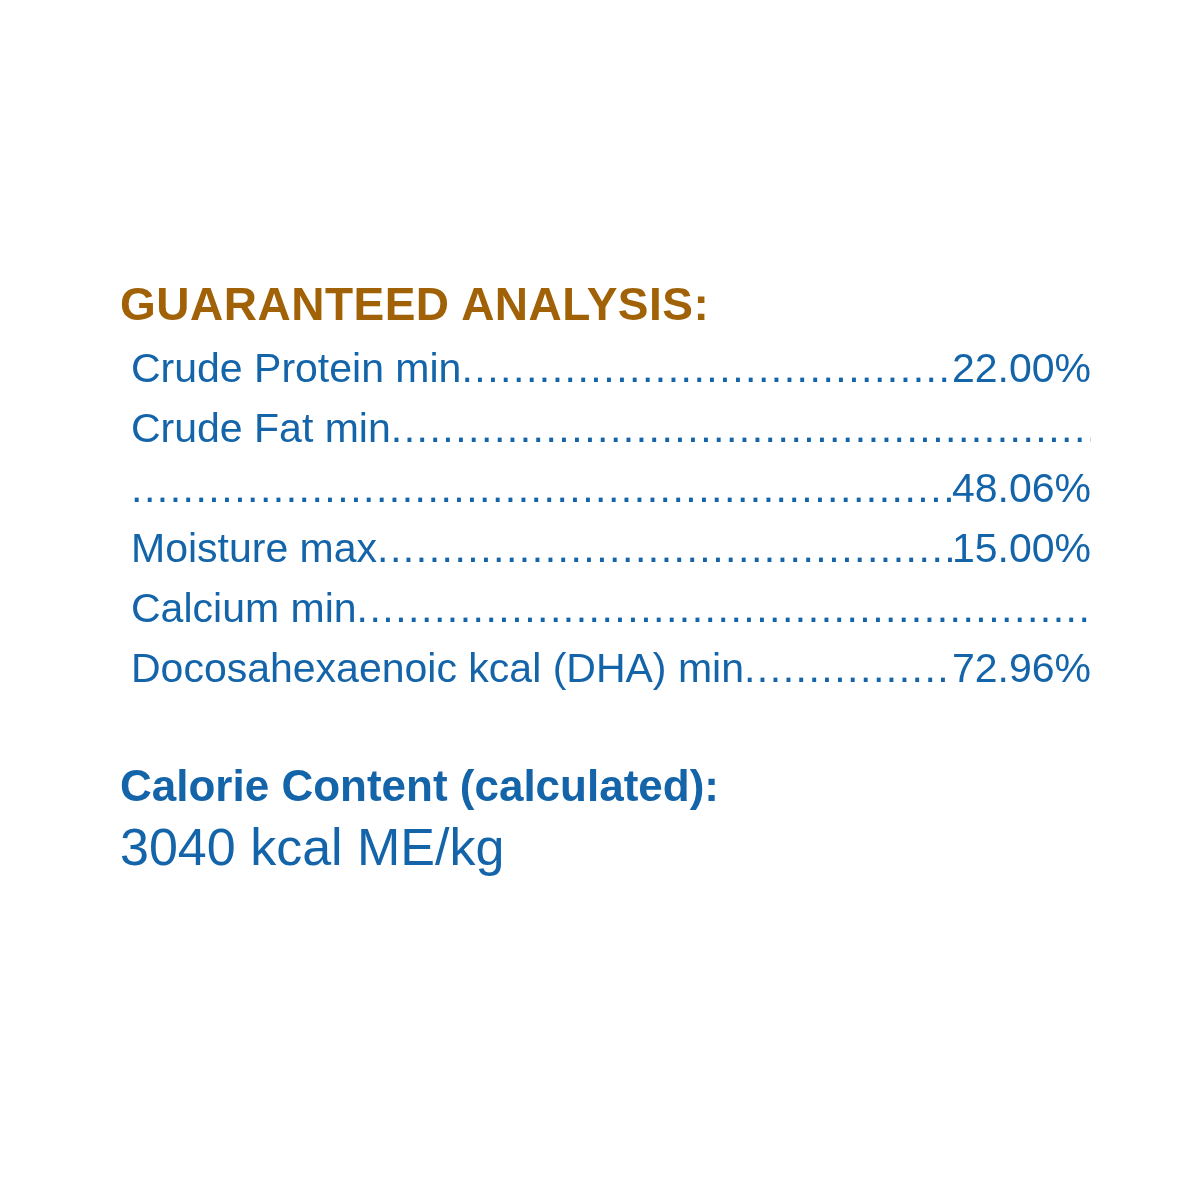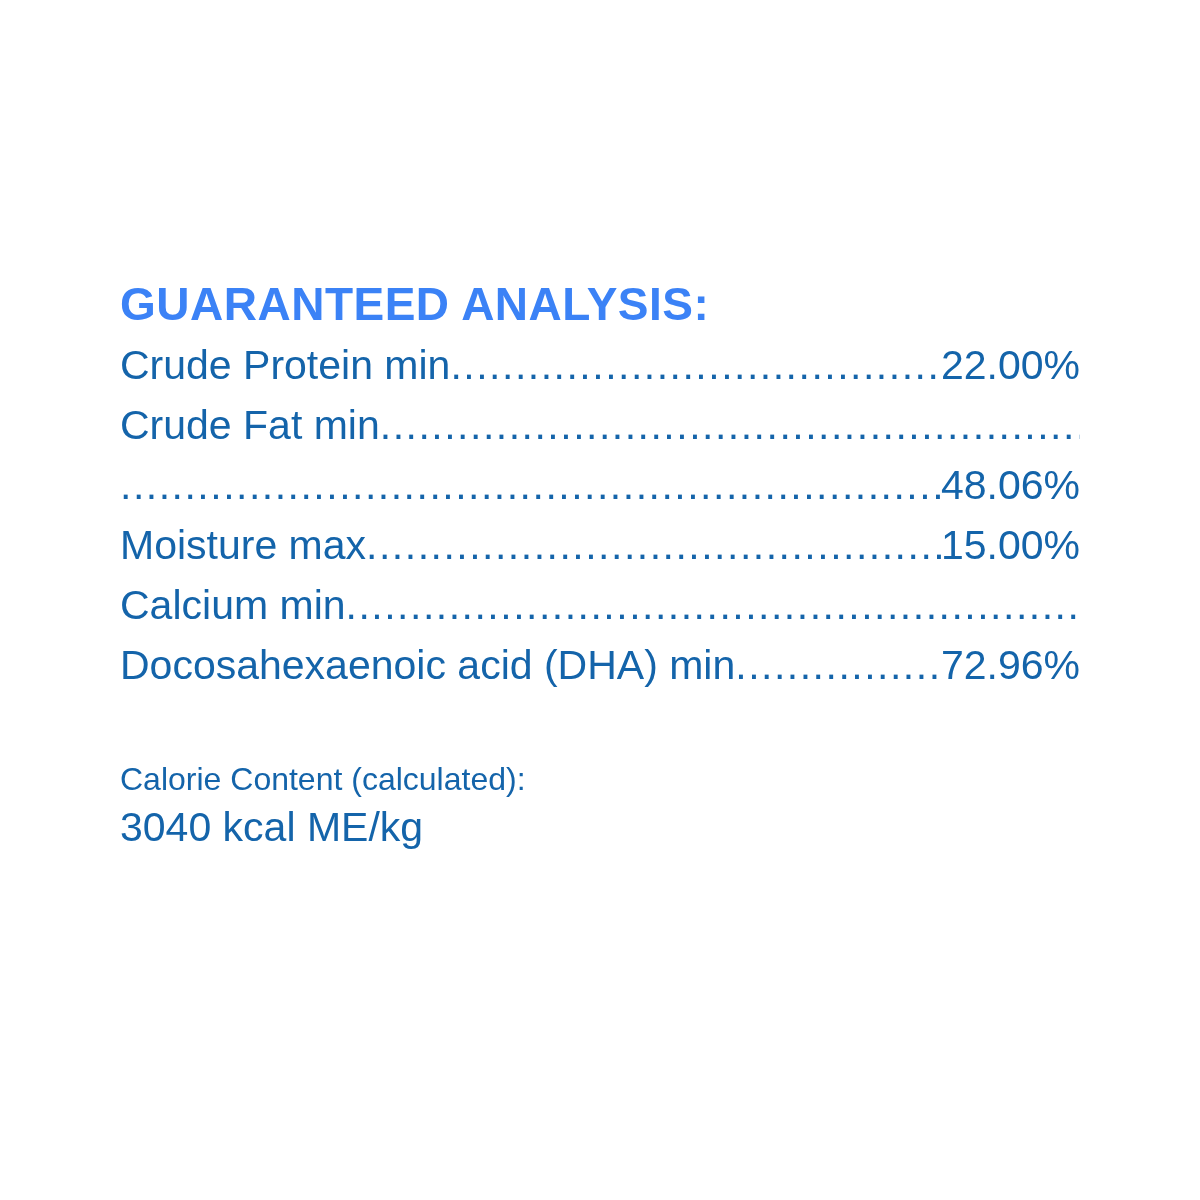--- a/index.html
+++ b/index.html
@@ -19,30 +19,30 @@
     height: 1200px;
     box-sizing: border-box;
   }
   .panel {
     position: absolute;
     left: 120px;
     top: 280px;
     width: 960px;
   }
   .ga-heading {
-    color: #3b82f6;
+    color: #a16207;
     font-weight: bold;
     font-size: 46px;
     letter-spacing: 0.5px;
     line-height: 1.05;
     margin: 0 0 8px 0;
     white-space: nowrap;
   }
   .ga-list {
-    margin: 0;
+    margin: 11px;
     padding: 0;
     list-style: none;
     width: 960px;
   }
   .ga-row {
     display: flex;
     align-items: baseline;
     color: #1464aa;
     font-size: 41px;
     line-height: 1.46;
@@ -68,32 +68,32 @@
     text-align: center;
   }
   .calorie-block {
     position: absolute;
     left: 120px;
     top: 762px;
     width: 960px;
   }
   .calorie-heading {
     color: #1464aa;
-    font-weight: normal;
-    font-size: 32px;
+    font-weight: bold;
+    font-size: 44px;
     line-height: 1.1;
     margin: 0 0 4px 0;
     white-space: nowrap;
   }
   .calorie-values {
     display: flex;
     justify-content: space-between;
     align-items: baseline;
     color: #1464aa;
-    font-size: 41px;
+    font-size: 52px;
     line-height: 1.3;
     width: 960px;
   }
   .calorie-left, .calorie-right {
     white-space: nowrap;
   }
 </style>
 </head>
 <body>
 
@@ -119,21 +119,21 @@
       <li class="ga-row">
         <span class="ga-label">Moisture max</span>
         <span class="ga-dots">................................................................................................</span>
         <span class="ga-value">15.00%</span>
       </li>
       <li class="ga-row">
         <span class="ga-label">Calcium min</span>
         <span class="ga-dots">................................................................................................</span>
       </li>
       <li class="ga-row">
-        <span class="ga-label">Docosahexaenoic acid (DHA) min</span>
+        <span class="ga-label">Docosahexaenoic kcal (DHA) min</span>
         <span class="ga-dots">................................................................................................</span>
         <span class="ga-value">72.96%</span>
       </li>
     </ul>
   </div>
 
   <div class="calorie-block">
     <div class="calorie-heading">Calorie Content (calculated):</div>
     <div class="calorie-values">
       <span class="calorie-left">3040 kcal ME/kg</span>

